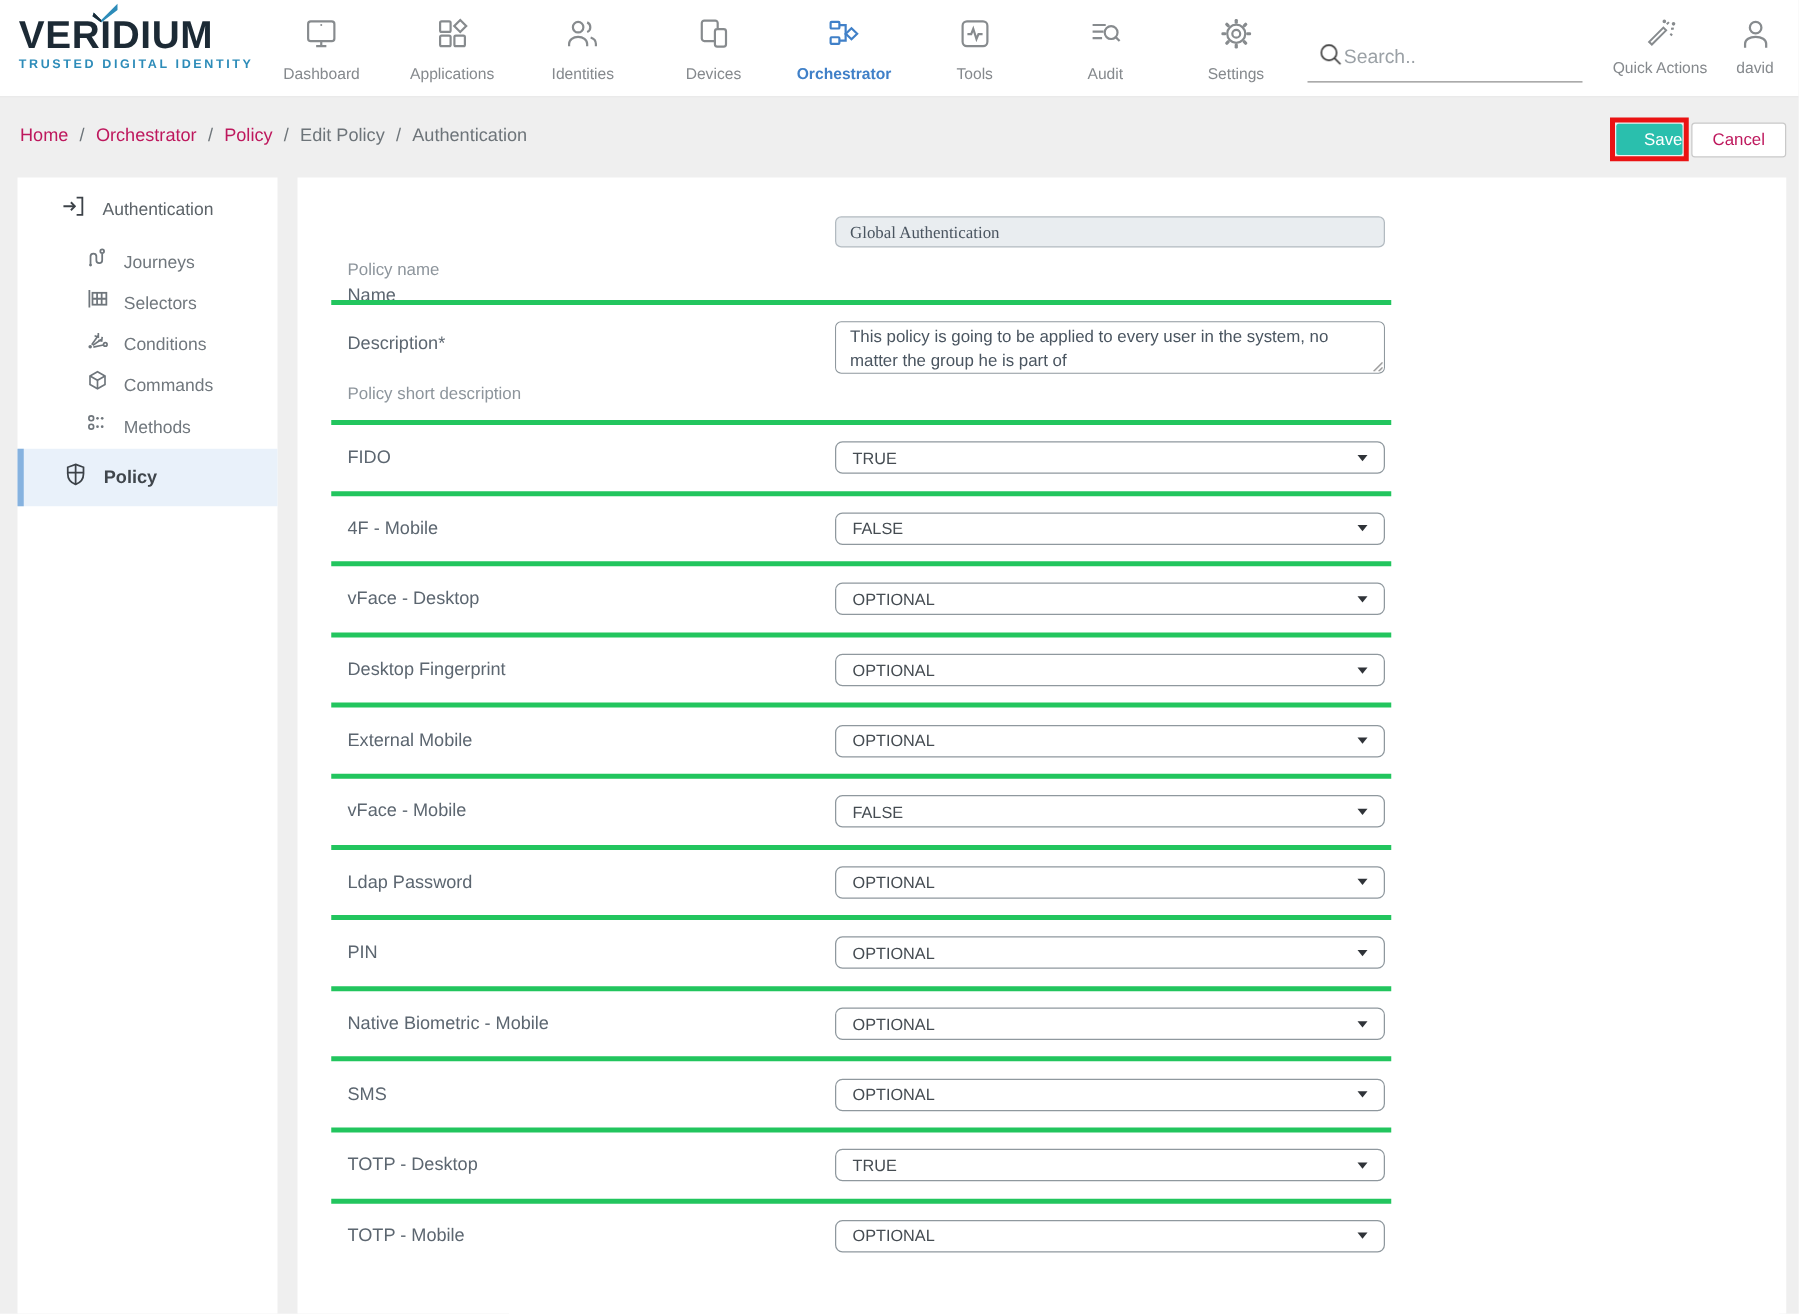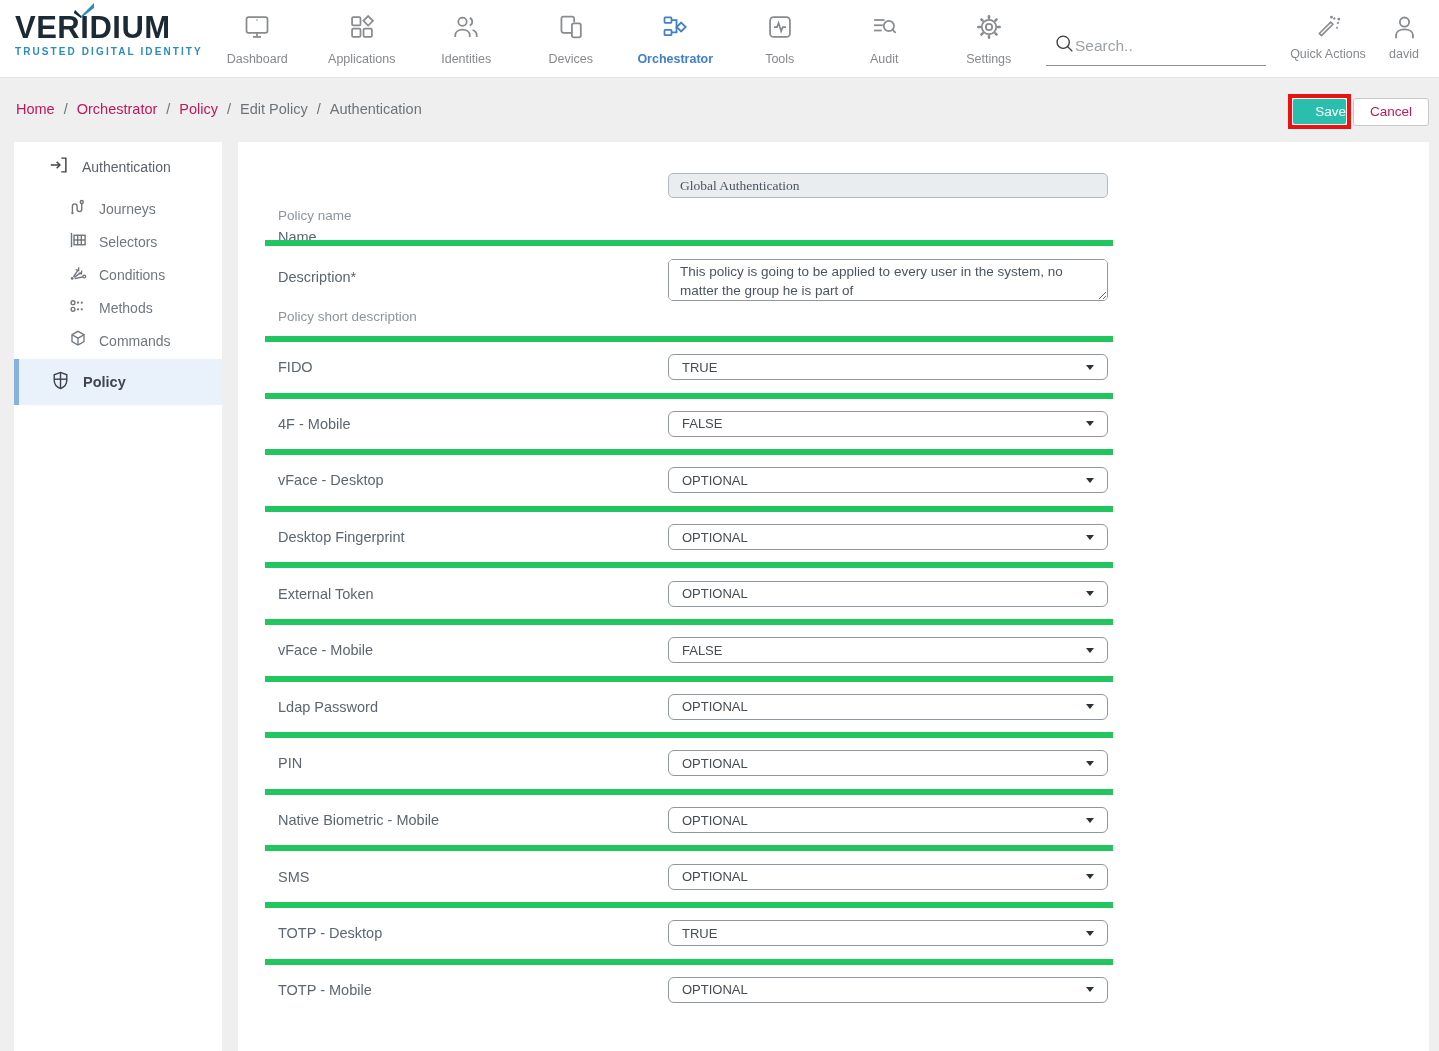--- a/index.html
+++ b/index.html
@@ -51,21 +51,21 @@
   .sb-item { height:33px; display:flex; align-items:center; padding-left:54px; cursor:pointer; }
   .sb-item .ico { color:#6f767c; }
   .sb-item .lbl { margin-left:11px; font-size:14px; color:#70777d; }
   .sb-policy { margin-top:2px; height:46px; display:flex; align-items:center; padding-left:31px; background:#e9f1fa; border-left:5px solid #86b2df; cursor:pointer; }
   .sb-policy .ico { color:#3c4248; }
   .sb-policy .lbl { margin-left:12px; font-size:14.5px; font-weight:700; color:#40464c; }
 
   
   .main { position:absolute; left:238px; top:142px; width:1191px; bottom:0; background:#fff; }
   .form-area { margin-left:27px; width:848px; }
-  .frow { position:relative; border-top:6px solid #22c55e; }
+  .frow { position:relative; border-top:4px solid #22c55e; }
   .frow:first-child { border-top:none; }
   .frow .flabel { position:absolute; left:13px; font-size:14.5px; color:#5c6670; }
   .frow .fsub { position:absolute; left:13px; font-size:13.5px; color:#8d959c; }
   .frow .fctrl { position:absolute; left:403px; width:440px; }
 
   .row-name { height:98px; }
   .row-name .flabel { top:40px;margin-top:47px; }
   .row-name .fsub { top:66px;text-align:right; }
   .row-name .fctrl { top:31px; }
   .input-disabled { width:440px; height:25px; background:#e9edf0; border:1px solid #b2bac0; border-radius:5px; font-family:Liberation Serif, serif; font-size:13.5px; color:#4a5560; padding:0 11px; }
@@ -284,37 +284,37 @@
             <path d="M12.8 5.2 L12.8 9.2 L9.2 8"></path>
             <path d="M7.5 17.2 L15.5 11.5"></path>
             <path d="M16.5 9 L16 13 L12.8 12.2"></path>
             <path d="M8 18.8 L17.5 16.8"></path>
             <circle cx="19.5" cy="16.2" r="1.7"></circle>
           </svg></span>
         <span class="lbl">Conditions</span>
       </div>
       <div class="sb-item">
         <span class="ico"><svg width="20" height="20" viewBox="0 0 24 24" fill="none" stroke="currentColor" stroke-width="1.6">
+            <path d="M12 2.8 L19.2 6.9 V15.1 L12 19.2 L4.8 15.1 V6.9 Z"></path>
+            <path d="M4.8 6.9 L12 11 L19.2 6.9"></path>
+            <line x1="12" y1="11" x2="12" y2="19.2"></line>
+          </svg></span>
+        <span class="lbl">Commands</span>
+      </div>
+      <div class="sb-item">
+        <span class="ico"><svg width="20" height="20" viewBox="0 0 24 24" fill="none" stroke="currentColor" stroke-width="1.6">
             <circle cx="6" cy="8" r="2.3"></circle>
             <circle cx="12" cy="8" r="1.3" fill="currentColor" stroke="none"></circle>
             <circle cx="16.5" cy="8" r="1.3" fill="currentColor" stroke="none"></circle>
             <circle cx="6" cy="16" r="2.3"></circle>
             <circle cx="12" cy="16" r="1.3" fill="currentColor" stroke="none"></circle>
             <circle cx="16.5" cy="16" r="1.3" fill="currentColor" stroke="none"></circle>
           </svg></span>
         <span class="lbl">Methods</span>
       </div>
-      <div class="sb-item">
-        <span class="ico"><svg width="20" height="20" viewBox="0 0 24 24" fill="none" stroke="currentColor" stroke-width="1.6">
-            <path d="M12 2.8 L19.2 6.9 V15.1 L12 19.2 L4.8 15.1 V6.9 Z"></path>
-            <path d="M4.8 6.9 L12 11 L19.2 6.9"></path>
-            <line x1="12" y1="11" x2="12" y2="19.2"></line>
-          </svg></span>
-        <span class="lbl">Commands</span>
-      </div>
     </div>
   <div class="sb-policy">
     <span class="ico">
       <svg width="21" height="21" viewBox="0 0 24 24" fill="none" stroke="currentColor" stroke-width="1.6">
           <path d="M12 2.8 L19.2 5.5 V11.5 C19.2 16.5 16 19.8 12 21.2 C8 19.8 4.8 16.5 4.8 11.5 V5.5 Z"></path>
           <line x1="12" y1="2.8" x2="12" y2="21.2"></line>
           <line x1="4.8" y1="10.5" x2="19.2" y2="10.5"></line>
         </svg>
     </span>
     <span class="lbl">Policy</span>
@@ -363,21 +363,21 @@
       <div class="frow row-select">
         <div class="flabel">Desktop Fingerprint</div>
         <div class="fctrl">
           <div class="sel">
             <span class="sel-val">OPTIONAL</span>
             <span class="caret"></span>
           </div>
         </div>
       </div>
       <div class="frow row-select">
-        <div class="flabel">External Token</div>
+        <div class="flabel">External Mobile</div>
         <div class="fctrl">
           <div class="sel">
             <span class="sel-val">OPTIONAL</span>
             <span class="caret"></span>
           </div>
         </div>
       </div>
       <div class="frow row-select">
         <div class="flabel">vFace - Mobile</div>
         <div class="fctrl">

